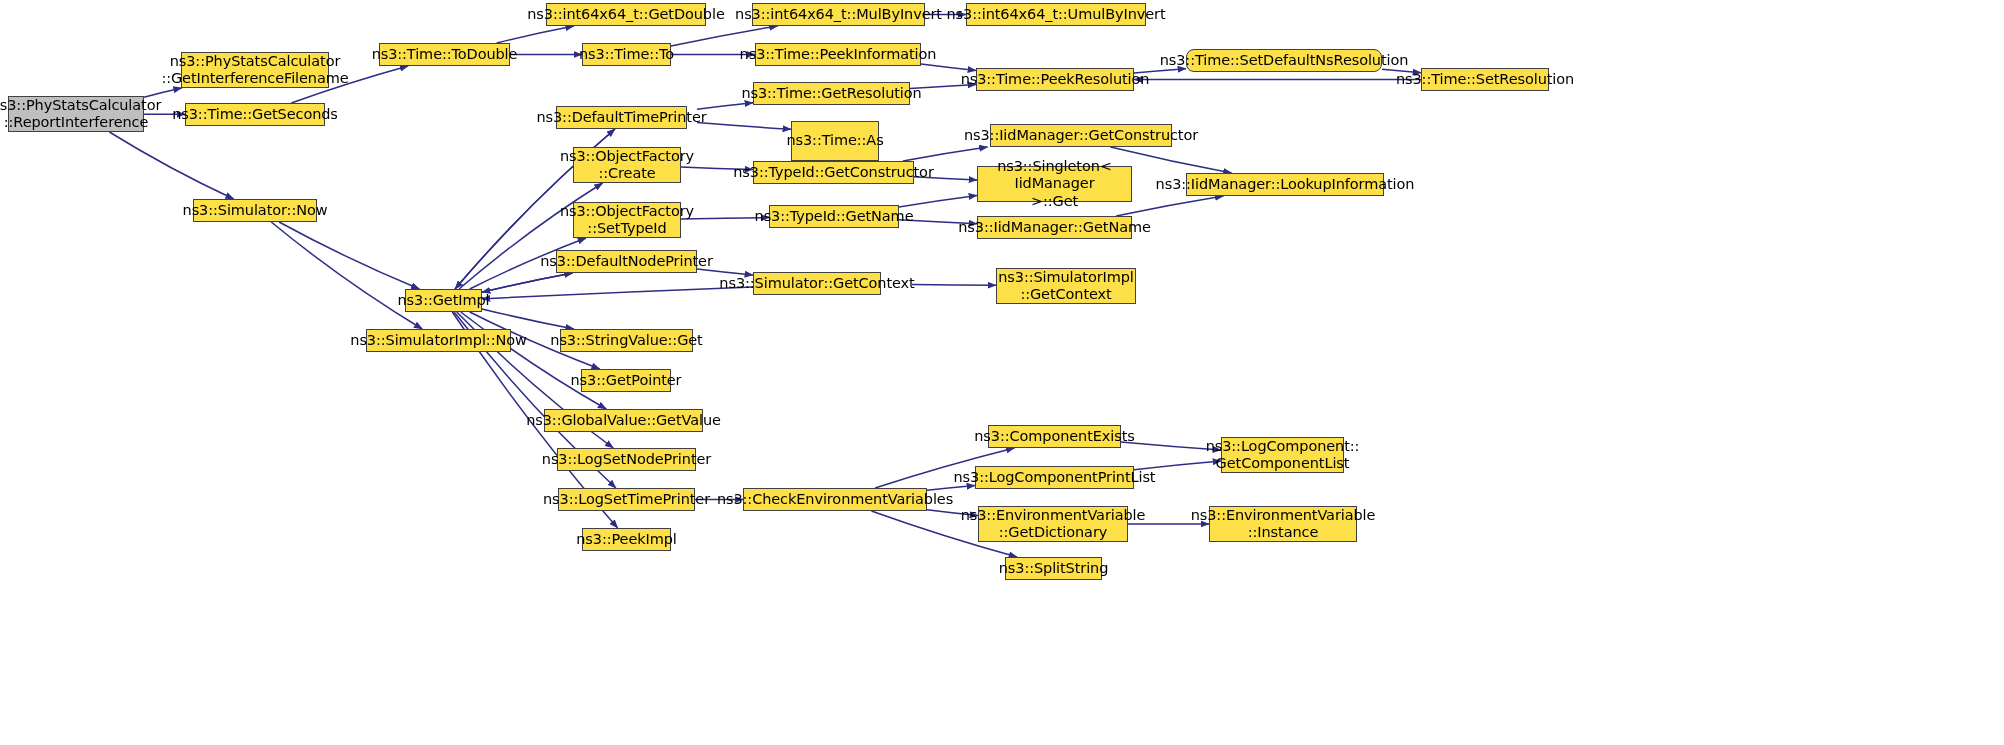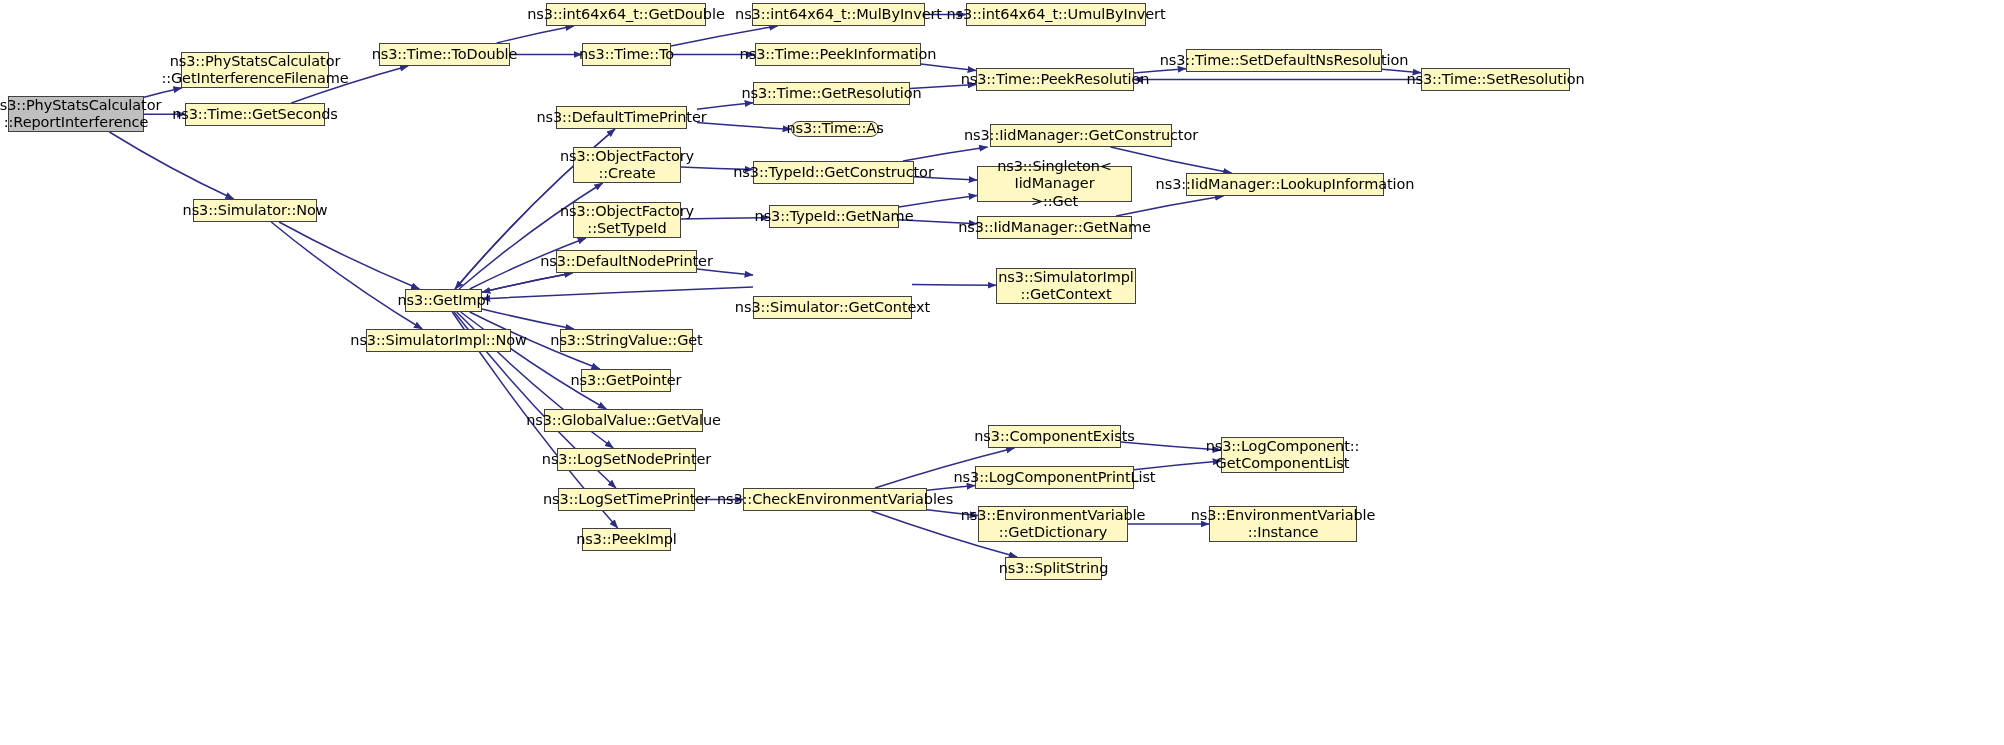--- a/index.html
+++ b/index.html
@@ -19,21 +19,21 @@
     position: absolute;
     left: 0; top: 0;
     width: 2004px;
     height: 745px;
     pointer-events: none;
   }
   .gnode {
     position: absolute;
     box-sizing: border-box;
     border: 1.4px solid #404040;
-    background: #fef9c3;
+    background: #fde047;
     color: #000000;
     font-size: 14.5px;
     line-height: 1.18;
     text-align: center;
     display: flex;
     align-items: center;
     justify-content: center;
     white-space: pre-line;
     letter-spacing: -0.1px;
     cursor: pointer;
@@ -117,37 +117,37 @@
       <div class="gnode" style="left: 185px; top: 103px; width: 140px; height: 23px;"><span class="lbl">ns3::Time::GetSeconds</span></div>
       <div class="gnode" style="left: 193px; top: 199px; width: 124px; height: 23px;"><span class="lbl">ns3::Simulator::Now</span></div>
       <div class="gnode" style="left: 379px; top: 43px; width: 131px; height: 23px;"><span class="lbl">ns3::Time::ToDouble</span></div>
       <div class="gnode" style="left: 546px; top: 3px; width: 160px; height: 23px;"><span class="lbl">ns3::int64x64_t::GetDouble</span></div>
       <div class="gnode" style="left: 582px; top: 43px; width: 89px; height: 23px;"><span class="lbl">ns3::Time::To</span></div>
       <div class="gnode" style="left: 752px; top: 3px; width: 173px; height: 23px;"><span class="lbl">ns3::int64x64_t::MulByInvert</span></div>
       <div class="gnode" style="left: 966px; top: 3px; width: 180px; height: 23px;"><span class="lbl">ns3::int64x64_t::UmulByInvert</span></div>
       <div class="gnode" style="left: 755px; top: 43px; width: 166px; height: 23px;"><span class="lbl">ns3::Time::PeekInformation</span></div>
       <div class="gnode" style="left: 753px; top: 82px; width: 157px; height: 23px;"><span class="lbl">ns3::Time::GetResolution</span></div>
       <div class="gnode" style="left: 976px; top: 68px; width: 158px; height: 23px;"><span class="lbl">ns3::Time::PeekResolution</span></div>
-      <div class="gnode" style="left: 1186px; top: 49px; width: 196px; height: 23px;"><span class="lbl">ns3::Time::SetDefaultNsResolution</span></div>
-      <div class="gnode" style="left: 1421px; top: 68px; width: 149px; height: 23px;"><span class="lbl">ns3::Time::SetResolution</span></div>
+      <div class="gnode" style="left: 1186px; top: 49px; width: 196px; height: 23px; border-radius: 8px;"><span class="lbl">ns3::Time::SetDefaultNsResolution</span></div>
+      <div class="gnode" style="left: 1421px; top: 68px; width: 128px; height: 23px;"><span class="lbl">ns3::Time::SetResolution</span></div>
       <div class="gnode" style="left: 556px; top: 106px; width: 131px; height: 23px;"><span class="lbl">ns3::DefaultTimePrinter</span></div>
-      <div class="gnode" style="left: 791px; top: 121px; width: 88px; height: 16px; border-radius: 9px;"><span class="lbl">ns3::Time::As</span></div>
+      <div class="gnode" style="left: 791px; top: 121px; width: 88px; height: 40px;"><span class="lbl">ns3::Time::As</span></div>
       <div class="gnode" style="left: 573px; top: 147px; width: 108px; height: 36px;"><span class="lbl">ns3::ObjectFactory
 ::Create</span></div>
       <div class="gnode" style="left: 753px; top: 161px; width: 161px; height: 23px;"><span class="lbl">ns3::TypeId::GetConstructor</span></div>
       <div class="gnode" style="left: 966px; top: 124px; width: 182px; height: 23px; margin-left: 24px;"><span class="lbl">ns3::IidManager::GetConstructor</span></div>
       <div class="gnode" style="left: 977px; top: 166px; width: 155px; height: 36px;"><span class="lbl">ns3::Singleton&lt; IidManager
 &gt;::Get</span></div>
       <div class="gnode" style="left: 1186px; top: 173px; width: 198px; height: 23px;"><span class="lbl">ns3::IidManager::LookupInformation</span></div>
       <div class="gnode" style="left: 573px; top: 202px; width: 108px; height: 36px;"><span class="lbl">ns3::ObjectFactory
 ::SetTypeId</span></div>
       <div class="gnode" style="left: 769px; top: 205px; width: 130px; height: 23px;"><span class="lbl">ns3::TypeId::GetName</span></div>
       <div class="gnode" style="left: 977px; top: 216px; width: 155px; height: 23px;"><span class="lbl">ns3::IidManager::GetName</span></div>
       <div class="gnode" style="left: 556px; top: 250px; width: 141px; height: 23px;"><span class="lbl">ns3::DefaultNodePrinter</span></div>
-      <div class="gnode" style="left: 753px; top: 272px; width: 159px; height: 23px; margin-top: 24px;"><span class="lbl">ns3::Simulator::GetContext</span></div>
+      <div class="gnode" style="left: 753px; top: 272px; width: 128px; height: 23px;"><span class="lbl">ns3::Simulator::GetContext</span></div>
       <div class="gnode" style="left: 996px; top: 268px; width: 140px; height: 36px;"><span class="lbl">ns3::SimulatorImpl
 ::GetContext</span></div>
       <div class="gnode" style="left: 405px; top: 289px; width: 77px; height: 23px;"><span class="lbl">ns3::GetImpl</span></div>
       <div class="gnode" style="left: 366px; top: 329px; width: 145px; height: 23px;"><span class="lbl">ns3::SimulatorImpl::Now</span></div>
       <div class="gnode" style="left: 560px; top: 329px; width: 133px; height: 23px;"><span class="lbl">ns3::StringValue::Get</span></div>
       <div class="gnode" style="left: 581px; top: 369px; width: 90px; height: 23px;"><span class="lbl">ns3::GetPointer</span></div>
       <div class="gnode" style="left: 544px; top: 409px; width: 159px; height: 23px;"><span class="lbl">ns3::GlobalValue::GetValue</span></div>
       <div class="gnode" style="left: 557px; top: 448px; width: 139px; height: 23px;"><span class="lbl">ns3::LogSetNodePrinter</span></div>
       <div class="gnode" style="left: 558px; top: 488px; width: 137px; height: 23px;"><span class="lbl">ns3::LogSetTimePrinter</span></div>
       <div class="gnode" style="left: 582px; top: 528px; width: 89px; height: 23px;"><span class="lbl">ns3::PeekImpl</span></div>

